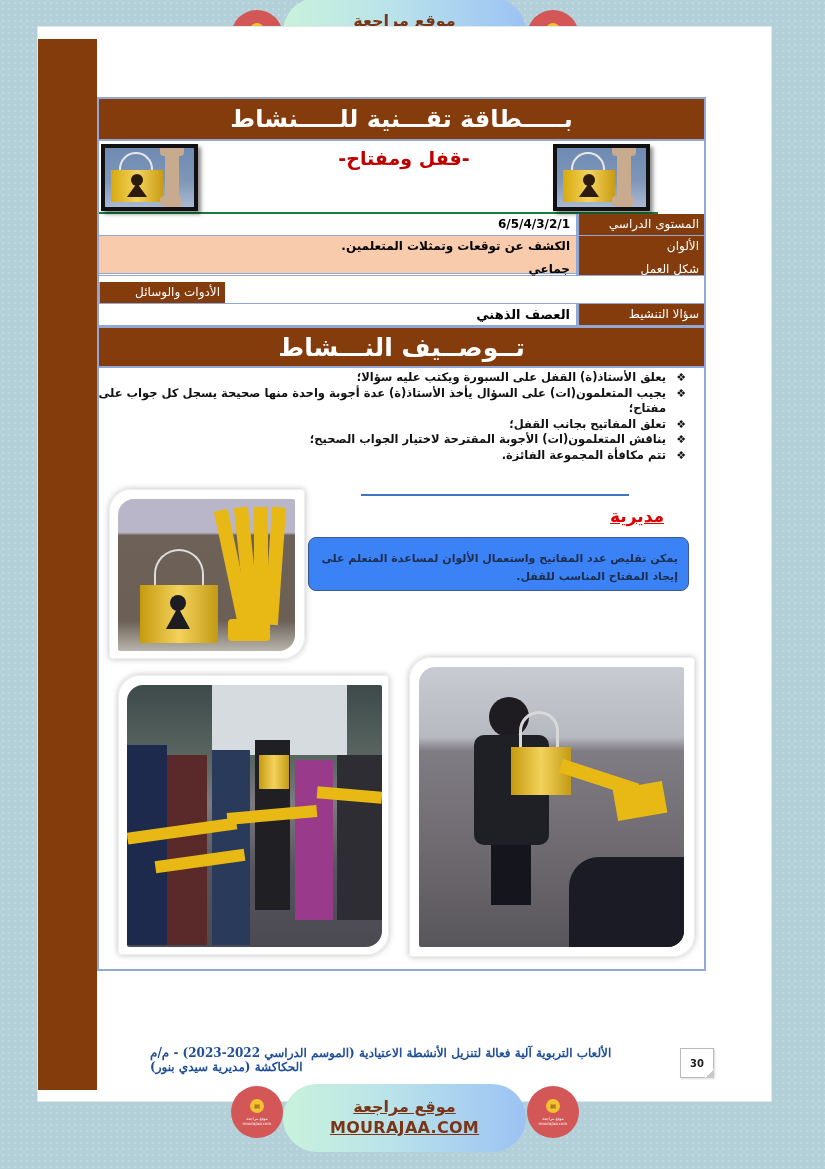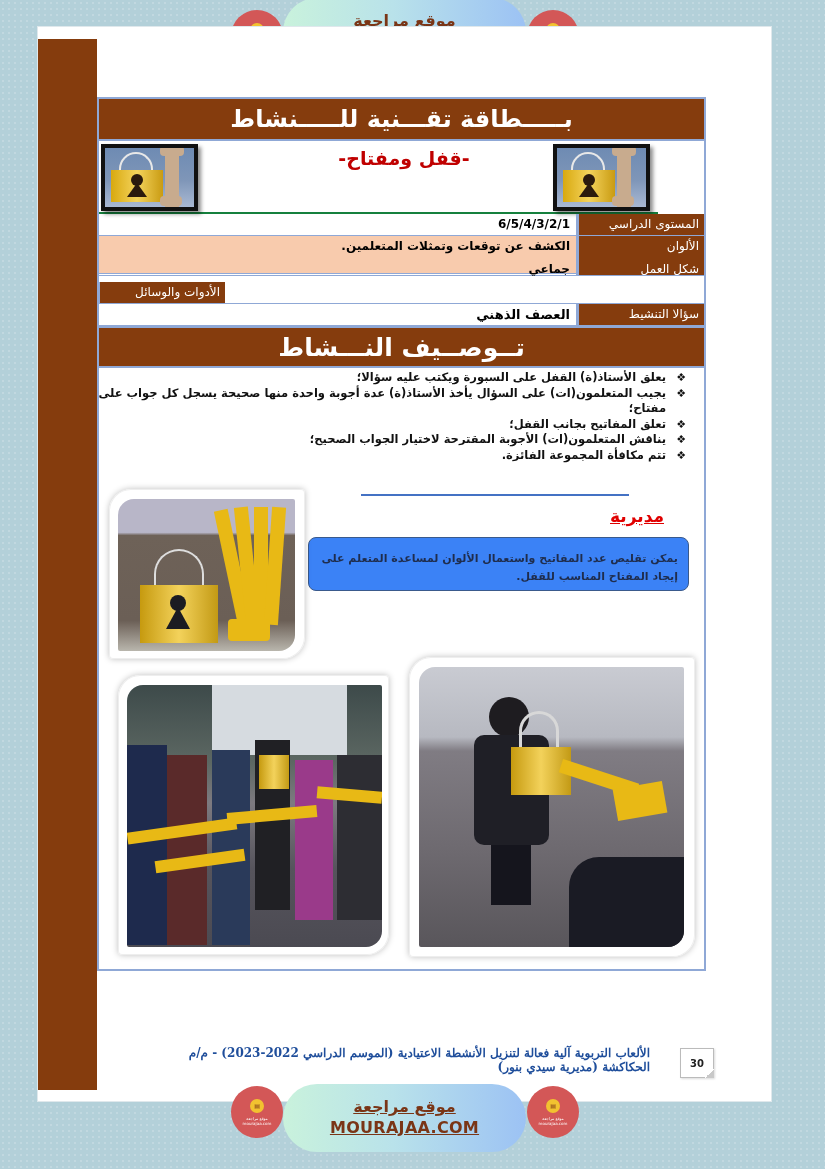--- a/index.html
+++ b/index.html
@@ -167,21 +167,21 @@
   .p3 .photo { left: 10px; top: 10px; width: 265px; height: 280px;
     background: linear-gradient(180deg, #c9cbd2 0%, #b7b9c1 25%, #807c83 30%, #6e6a70 65%, #59565b 100%); }
 
   
   .shape { position: absolute; }
   .yellow { background: #e8b915; }
   .gold { background: linear-gradient(90deg, #c69a0f, #f3d25b, #c39a15); }
   .dark { background: #1c1c22; }
 
   .footer-text {
-    position: absolute; left: 150px; top: 1046px; width: 500px; text-align: right;
+    position: absolute; left: 150px; top: 1046px; width: 500px; text-align: left;
     direction: rtl; color: #1f4e9b; font-size: 12px; font-weight: bold; font-family: "DejaVu Serif", serif;
   }
   .page-num {
     position: absolute; left: 680px; top: 1048px; width: 34px; height: 30px;
     border: 1px solid #bbb; background: #fff; box-shadow: 1px 1px 2px rgba(0,0,0,0.15);
     display: flex; align-items: center; justify-content: center;
     font-size: 10px; font-weight: bold; color: #222;
   }
   .page-num::after {
     content: ""; position: absolute; right: -1px; bottom: -1px; width: 9px; height: 9px;

